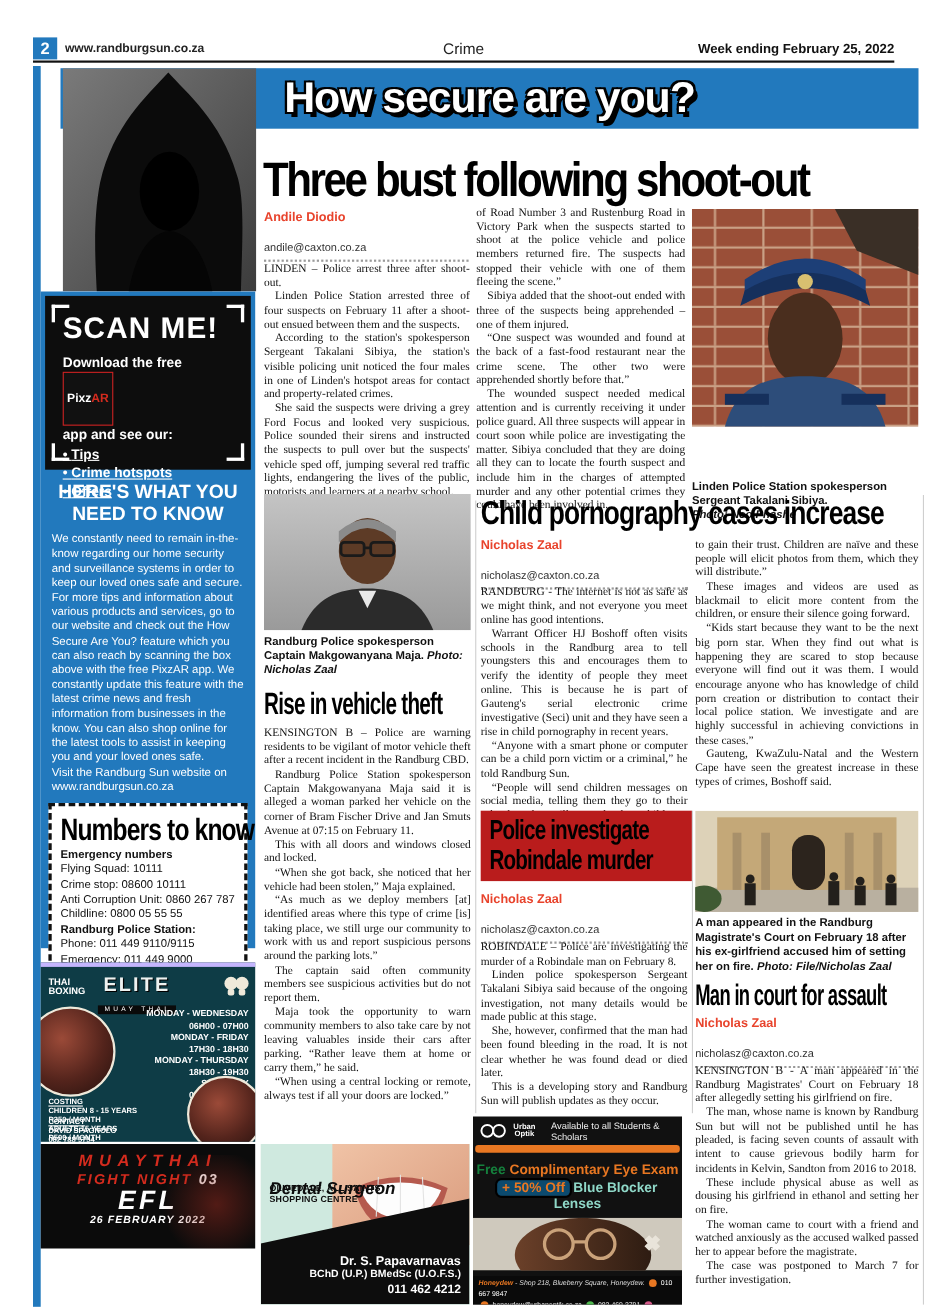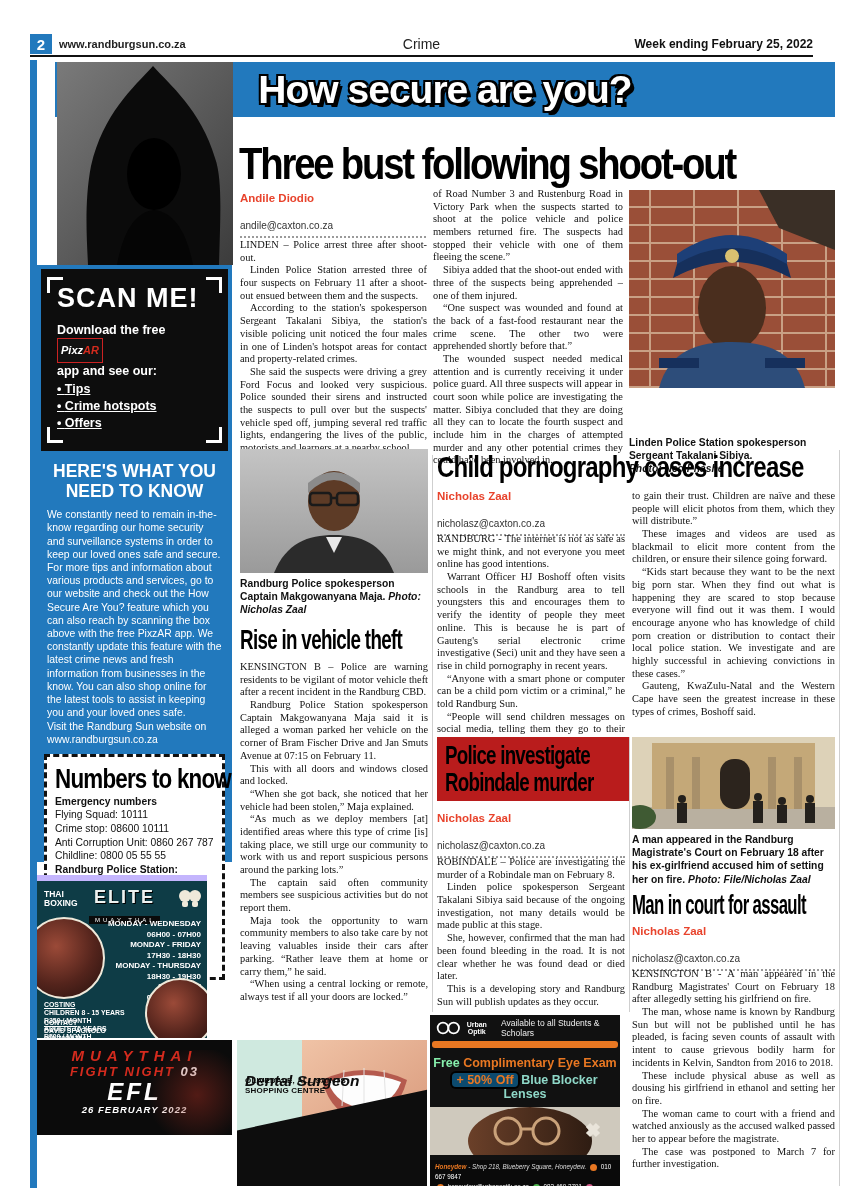--- a/index.html
+++ b/index.html
@@ -19,29 +19,29 @@
   
   .left-edge { position:absolute; left:30px; top:60px; width:7px; height:1128px; background:#2279bd; }
   .banner { position:absolute; left:55px; top:62px; width:780px; height:55px; background:#2279bd; }
   .banner .title { position:absolute; left:0; right:0; top:6px; text-align:center;
                    font-size:39px; font-weight:bold; color:#fff; letter-spacing:-1px;
                    text-shadow:2px 2px 0 #000,-2px 2px 0 #000,2px -2px 0 #000,-2px -2px 0 #000,4px 4px 0 #000; }
   .hoodimg { position:absolute; left:57px; top:62px; width:176px; height:203px; }
 
   
   .rail { position:absolute; left:37px; top:265px; width:195px; height:597px; background:#2279bd; }
-  .scanbox { position:relative; margin:4px 4px 0 4px; height:182px; background:#0d0d0d; color:#fff; padding:14px 14px 0 16px; }
+  .scanbox { position:relative; margin:4px 4px 0 4px; height:158px; background:#0d0d0d; color:#fff; padding:14px 14px 0 16px; }
   .corner { position:absolute; width:16px; height:16px; border:3px solid #fff; }
   .c-tl { left:6px; top:8px;  border-right:none; border-bottom:none; }
   .c-tr { right:6px; top:8px; border-left:none;  border-bottom:none; }
   .c-bl { left:6px; bottom:8px; border-right:none; border-top:none; }
   .c-br { right:6px; bottom:8px; border-left:none; border-top:none; }
   .scanbox .scantitle { font-size:27px; font-weight:bold; letter-spacing:1px; margin-bottom:8px; }
   .scanbox .dl { font-size:12.5px; font-weight:bold; line-height:1.3; }
-  .pixzar { display:inline-block; background:#111; border:1px solid #c22; padding:4px 3px; font-style:italic; font-weight:bold; font-size:11px; }
+  .pixzar { display:inline-block; background:#111; border:1px solid #c22; padding:16px 3px; font-weight:bold; font-size:11px; }
   .pixzar .pz { color:#fff; } .pixzar .ar { color:#d42b1e; }
   .scanbox ul { list-style:none; margin-top:2px; }
   .scanbox li { font-size:12.5px; font-weight:bold; line-height:1.35;text-decoration:underline; }
   .scanbox li::before { content:"• "; }
   .infotitle { color:#fff; font-weight:bold; font-size:17.5px; text-align:center; line-height:1.15; margin-top:10px; }
   .infobody { color:#fff; font-weight:normal; font-size:10.4px; line-height:1.27; padding:7px 10px 0 10px; }
   .infobody p { margin:0; }
   .numbox { margin:8px 7px 0 7px; background:#fff; border:3px dashed #111; padding:6px 8px; }
   .numbox .numtitle { font-size:28px; font-weight:bold; letter-spacing:-1px; transform:scaleX(.8); transform-origin:left; white-space:nowrap; }
   .numbox .line { font-size:10.3px; line-height:1.32; color:#111; }
@@ -87,21 +87,21 @@
   .rb-body { position:absolute; left:437px; top:856px; width:188px; }
 
   
   .court { position:absolute; left:632px; top:737px; width:203px; height:92px; }
   .court-cap { position:absolute; left:632px; top:833px; width:203px; }
   .as-head { position:absolute; left:632px; top:890px; font-size:27px; transform:scaleX(.62); }
   .as-byline { position:absolute; left:632px; top:925px; width:203px; }
   .as-body { position:absolute; left:632px; top:968px; width:203px; }
 
   
-  .elite { position:absolute; left:37px; top:875px; width:170px; height:163px; background:#0e3c46; overflow:hidden; border-top:6px solid #c4b5fd; }
+  .elite { position:absolute; left:37px; top:875px; width:195px; height:163px; background:#0e3c46; overflow:hidden; border-top:4px solid #c4b5fd; }
   .elite .thaibox { position:absolute; left:7px; top:9px; width:34px; color:#fff; font-weight:bold; font-size:8.5px; line-height:1.1; }
   .elite .logo { position:absolute; left:52px; top:6px; text-align:center; }
   .elite .logo .e1 { font-size:18px; font-weight:bold; letter-spacing:2px; color:#eef2f0; text-shadow:1px 1px 0 #000; }
   .elite .logo .e2 { background:#0a0a0a; color:#fff; font-size:6px; letter-spacing:3px; padding:1px 6px; display:inline-block; }
   .elite .gloves { position:absolute; right:4px; top:6px; }
   .elite .sched { position:absolute; right:6px; top:38px; width:118px; text-align:right; color:#fff; font-weight:bold; font-size:8px; line-height:1.32; }
   .elite .circ { position:absolute; border-radius:50%; border:2px solid #efe9da;
                  background:radial-gradient(circle at 40% 35%, #9b4a38, #54241c 55%, #23100d); }
   .elite .c1 { left:-14px; top:36px; width:82px; height:82px; }
   .elite .c2 { right:-8px; bottom:-10px; width:70px; height:70px; }
@@ -131,21 +131,21 @@
   .dental .doc .d2 { font-size:9.5px; font-weight:bold; }
   .dental .doc .d3 { font-size:11px; font-weight:bold; margin-top:2px; }
 
   
   .optik { position:absolute; left:430px; top:1015px; width:190px; height:171px; background:#111; overflow:hidden; }
   .optik .topbar { position:relative; height:26px; display:flex; align-items:center; }
   .optik .brand { color:#fff; font-size:7px; font-weight:bold; margin-left:5px; line-height:1; text-align:center; }
   .optik .aud { color:#eee; font-size:8.5px; margin-left:14px; }
   .optik .brush { height:7px; background:#e87722; border-radius:3px; margin:0 2px; }
   .optik .of1 { margin-top:8px; text-align:center; font-weight:bold; font-size:12.5px; }
-  .optik .of1 .w { color:#86efac; } .optik .of1 .o { color:#e87722; }
+  .optik .of1 .w { color:#15803d; } .optik .of1 .o { color:#e87722; }
   .optik .of2 { margin-top:3px; text-align:center; font-weight:bold; font-size:12.5px; }
   .optik .of2 .o { color:#e87722; background:#0c4a6e; padding:0 4px; border-radius:4px; box-shadow:0 0 0 2px #000; }
   .optik .of2 .t { color:#8fd8c8; }
   .optik .face { display:block; margin-top:6px; }
   .optik .foot { position:absolute; left:0; right:0; bottom:0; height:26px; background:#0a0a0a; padding:2px 5px;
                  font-size:6.3px; color:#fff; line-height:1.6; }
   .optik .foot .hd { color:#e87722; font-weight:bold; font-style:italic; }
   .optik .foot .it { font-style:italic; color:#ddd; }
   .optik .dot { display:inline-block; width:7px; height:7px; border-radius:50%; vertical-align:middle; margin:0 2px; }
   .d-or { background:#e87722; } .d-gr { background:#4fb84f; } .d-ig { background:#d45a8a; }
@@ -447,20 +447,25 @@
       <path d="M26,42 Q62,28 99,42 Q90,66 62,68 Q35,66 26,42 Z" fill="#fdfdfd"></path>
       <line x1="42" y1="30" x2="40" y2="66" stroke="#e3e3e3" stroke-width="1"></line>
       <line x1="62" y1="28" x2="62" y2="68" stroke="#e3e3e3" stroke-width="1"></line>
       <line x1="82" y1="30" x2="84" y2="66" stroke="#e3e3e3" stroke-width="1"></line>
     </svg>
     <div class="black"></div>
     <div class="dt">Dental Surgeon</div>
     <div class="loc">
       <span>OLIVEDALE, ALL SAINTS</span><br>
       <span>SHOPPING CENTRE</span>
+    </div>
+    <div class="doc">
+      <div class="d1">Dr. S. Papavarnavas</div>
+      <div class="d2">BChD (U.P.) BMedSc (U.O.F.S.)</div>
+      <div class="d3">011 462 4212</div>
     </div>
   </div>
 
   <div class="optik">
     <div class="topbar">
       <svg width="30" height="16" viewBox="0 0 30 16" style="margin-left:5px;">
         <circle cx="9" cy="8" r="6" fill="none" stroke="#fff" stroke-width="2"></circle>
         <circle cx="21" cy="8" r="6" fill="none" stroke="#fff" stroke-width="2"></circle>
       </svg>
       <div class="brand">

